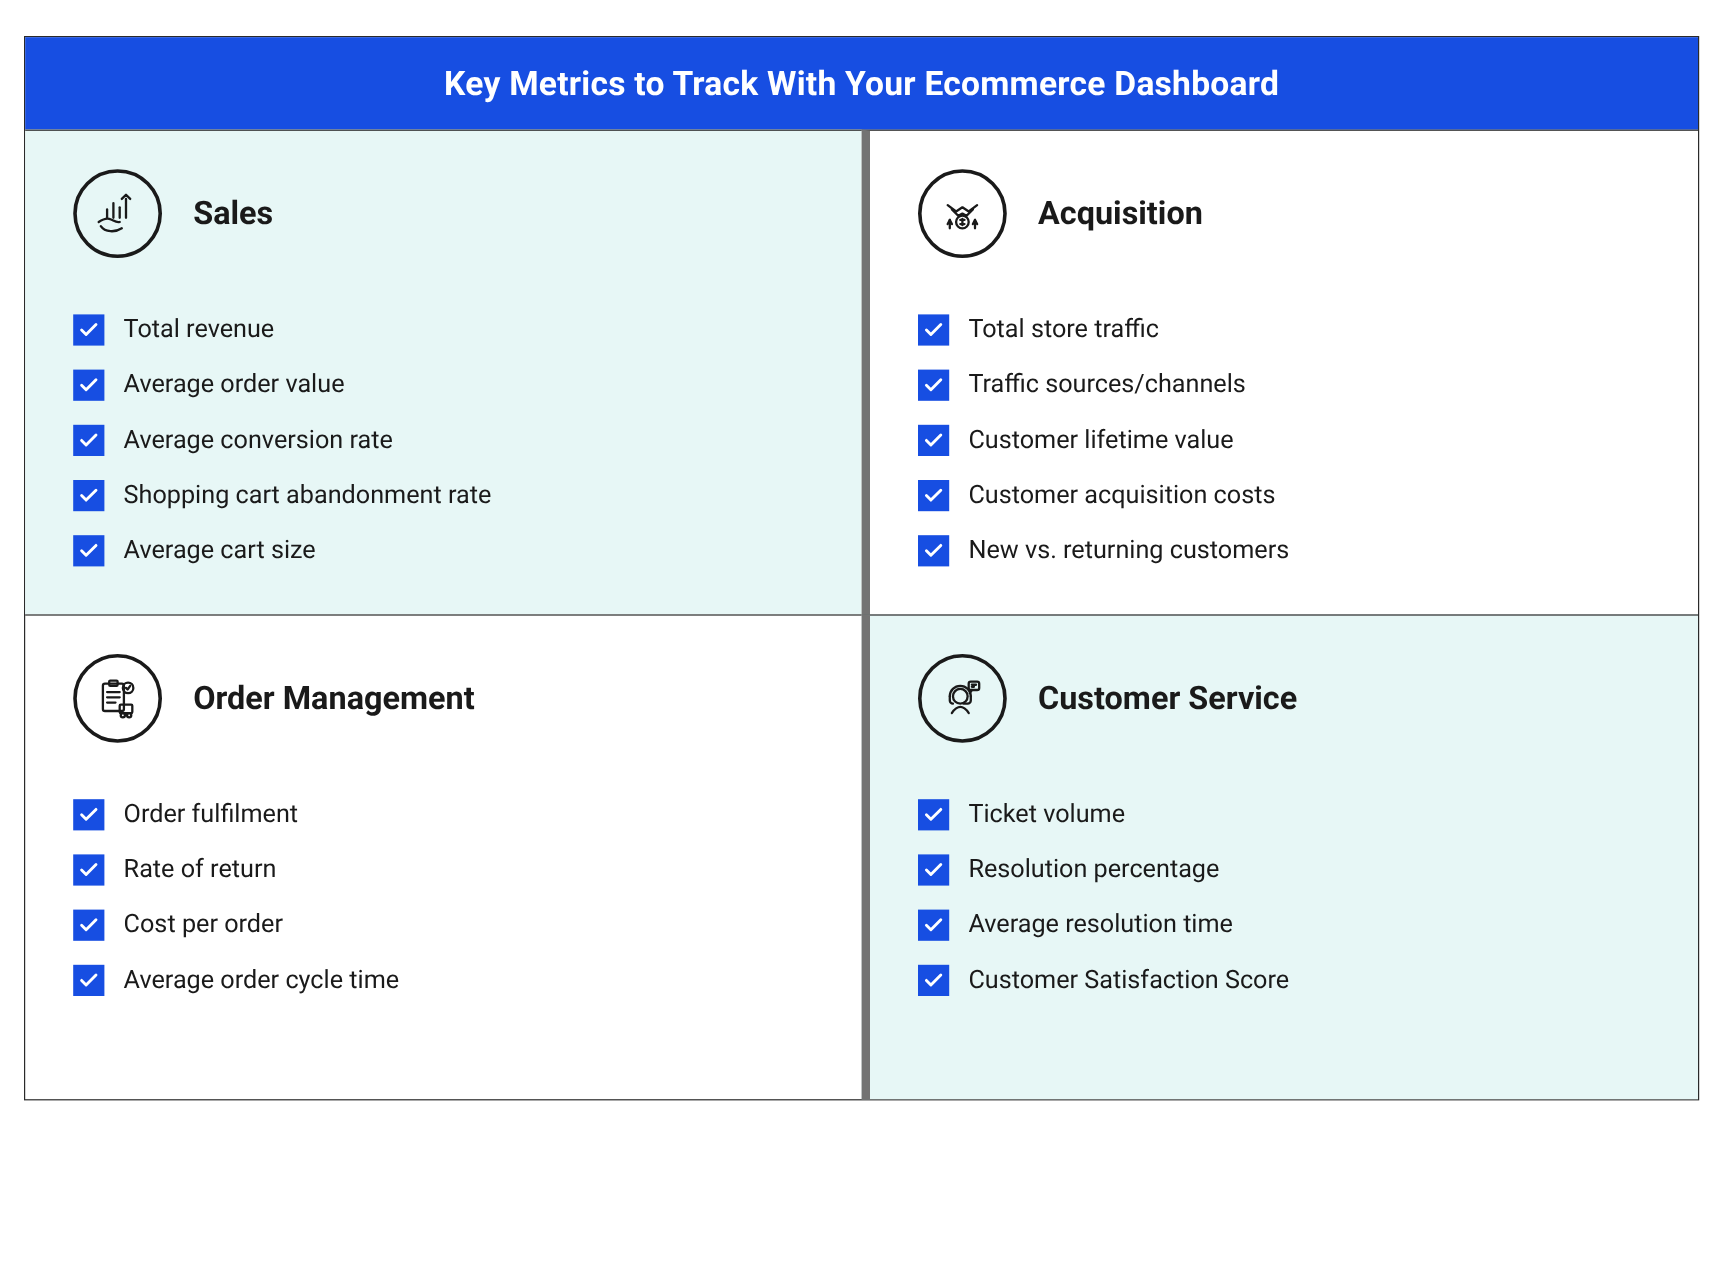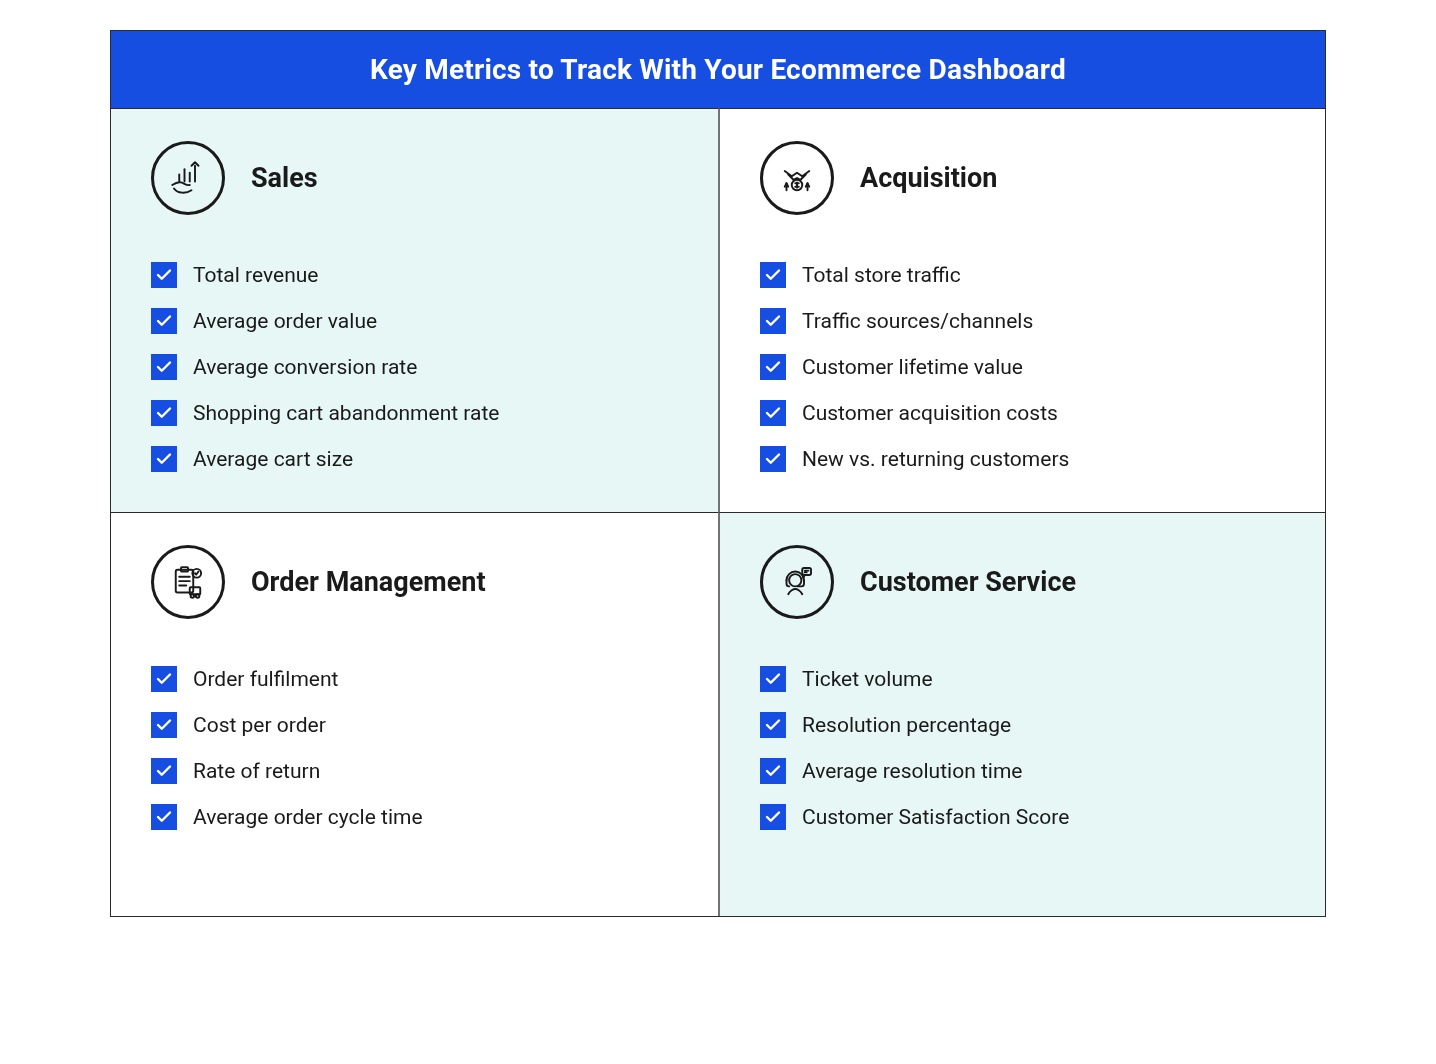--- a/index.html
+++ b/index.html
@@ -2,21 +2,21 @@
 <html><head>
 <meta charset="utf-8">
 <style>
   * { box-sizing: border-box; margin: 0; padding: 0; }
   body {
     font-family: -apple-system, BlinkMacSystemFont, "Segoe UI", Roboto, "Helvetica Neue", Arial, sans-serif;
     background: #ffffff;
     padding: 30px 20px;
   }
   .container {
-    width: 1216px;
+    width: 1396px;
     margin: 0 auto;
     border: 1px solid #2a2a2a;
   }
   .header {
     background: #174ee2;
     color: #ffffff;
     text-align: center;
     padding: 22px 10px;
     font-size: 28px;
     font-weight: 700;
@@ -25,21 +25,21 @@
   .grid {
     display: grid;
     grid-template-columns: 1fr 1fr;
     grid-template-rows: 1fr 1fr;
   }
   .cell {
     padding: 32px 40px 40px 40px;
     border-top: 1px solid #2a2a2a;
     text-align: center;
   }
-  .cell.right { border-left: 2px solid #737373; }
+  .cell.right { border-left: 7px solid #737373; }
   .cell.tinted { background: #e7f7f6; }
   .cell-header {
     display: flex;
     align-items: center;
     gap: 26px;
     margin-bottom: 36px;
   }
   .icon-circle {
     width: 74px;
     height: 74px;
@@ -224,29 +224,29 @@
               </svg>
             </span>
           <span class="item-label">Order fulfilment</span>
         </div>
         <div class="item">
           <span class="check">
               <svg viewBox="0 0 24 24" fill="none" stroke="#fff" stroke-width="3.2" stroke-linecap="round" stroke-linejoin="round">
                 <polyline points="4 12 9 17 20 6"></polyline>
               </svg>
             </span>
+          <span class="item-label">Rate of return</span>
+        </div>
+        <div class="item">
+          <span class="check">
+              <svg viewBox="0 0 24 24" fill="none" stroke="#fff" stroke-width="3.2" stroke-linecap="round" stroke-linejoin="round">
+                <polyline points="4 12 9 17 20 6"></polyline>
+              </svg>
+            </span>
           <span class="item-label">Cost per order</span>
-        </div>
-        <div class="item">
-          <span class="check">
-              <svg viewBox="0 0 24 24" fill="none" stroke="#fff" stroke-width="3.2" stroke-linecap="round" stroke-linejoin="round">
-                <polyline points="4 12 9 17 20 6"></polyline>
-              </svg>
-            </span>
-          <span class="item-label">Rate of return</span>
         </div>
         <div class="item">
           <span class="check">
               <svg viewBox="0 0 24 24" fill="none" stroke="#fff" stroke-width="3.2" stroke-linecap="round" stroke-linejoin="round">
                 <polyline points="4 12 9 17 20 6"></polyline>
               </svg>
             </span>
           <span class="item-label">Average order cycle time</span>
         </div>
       </div>

